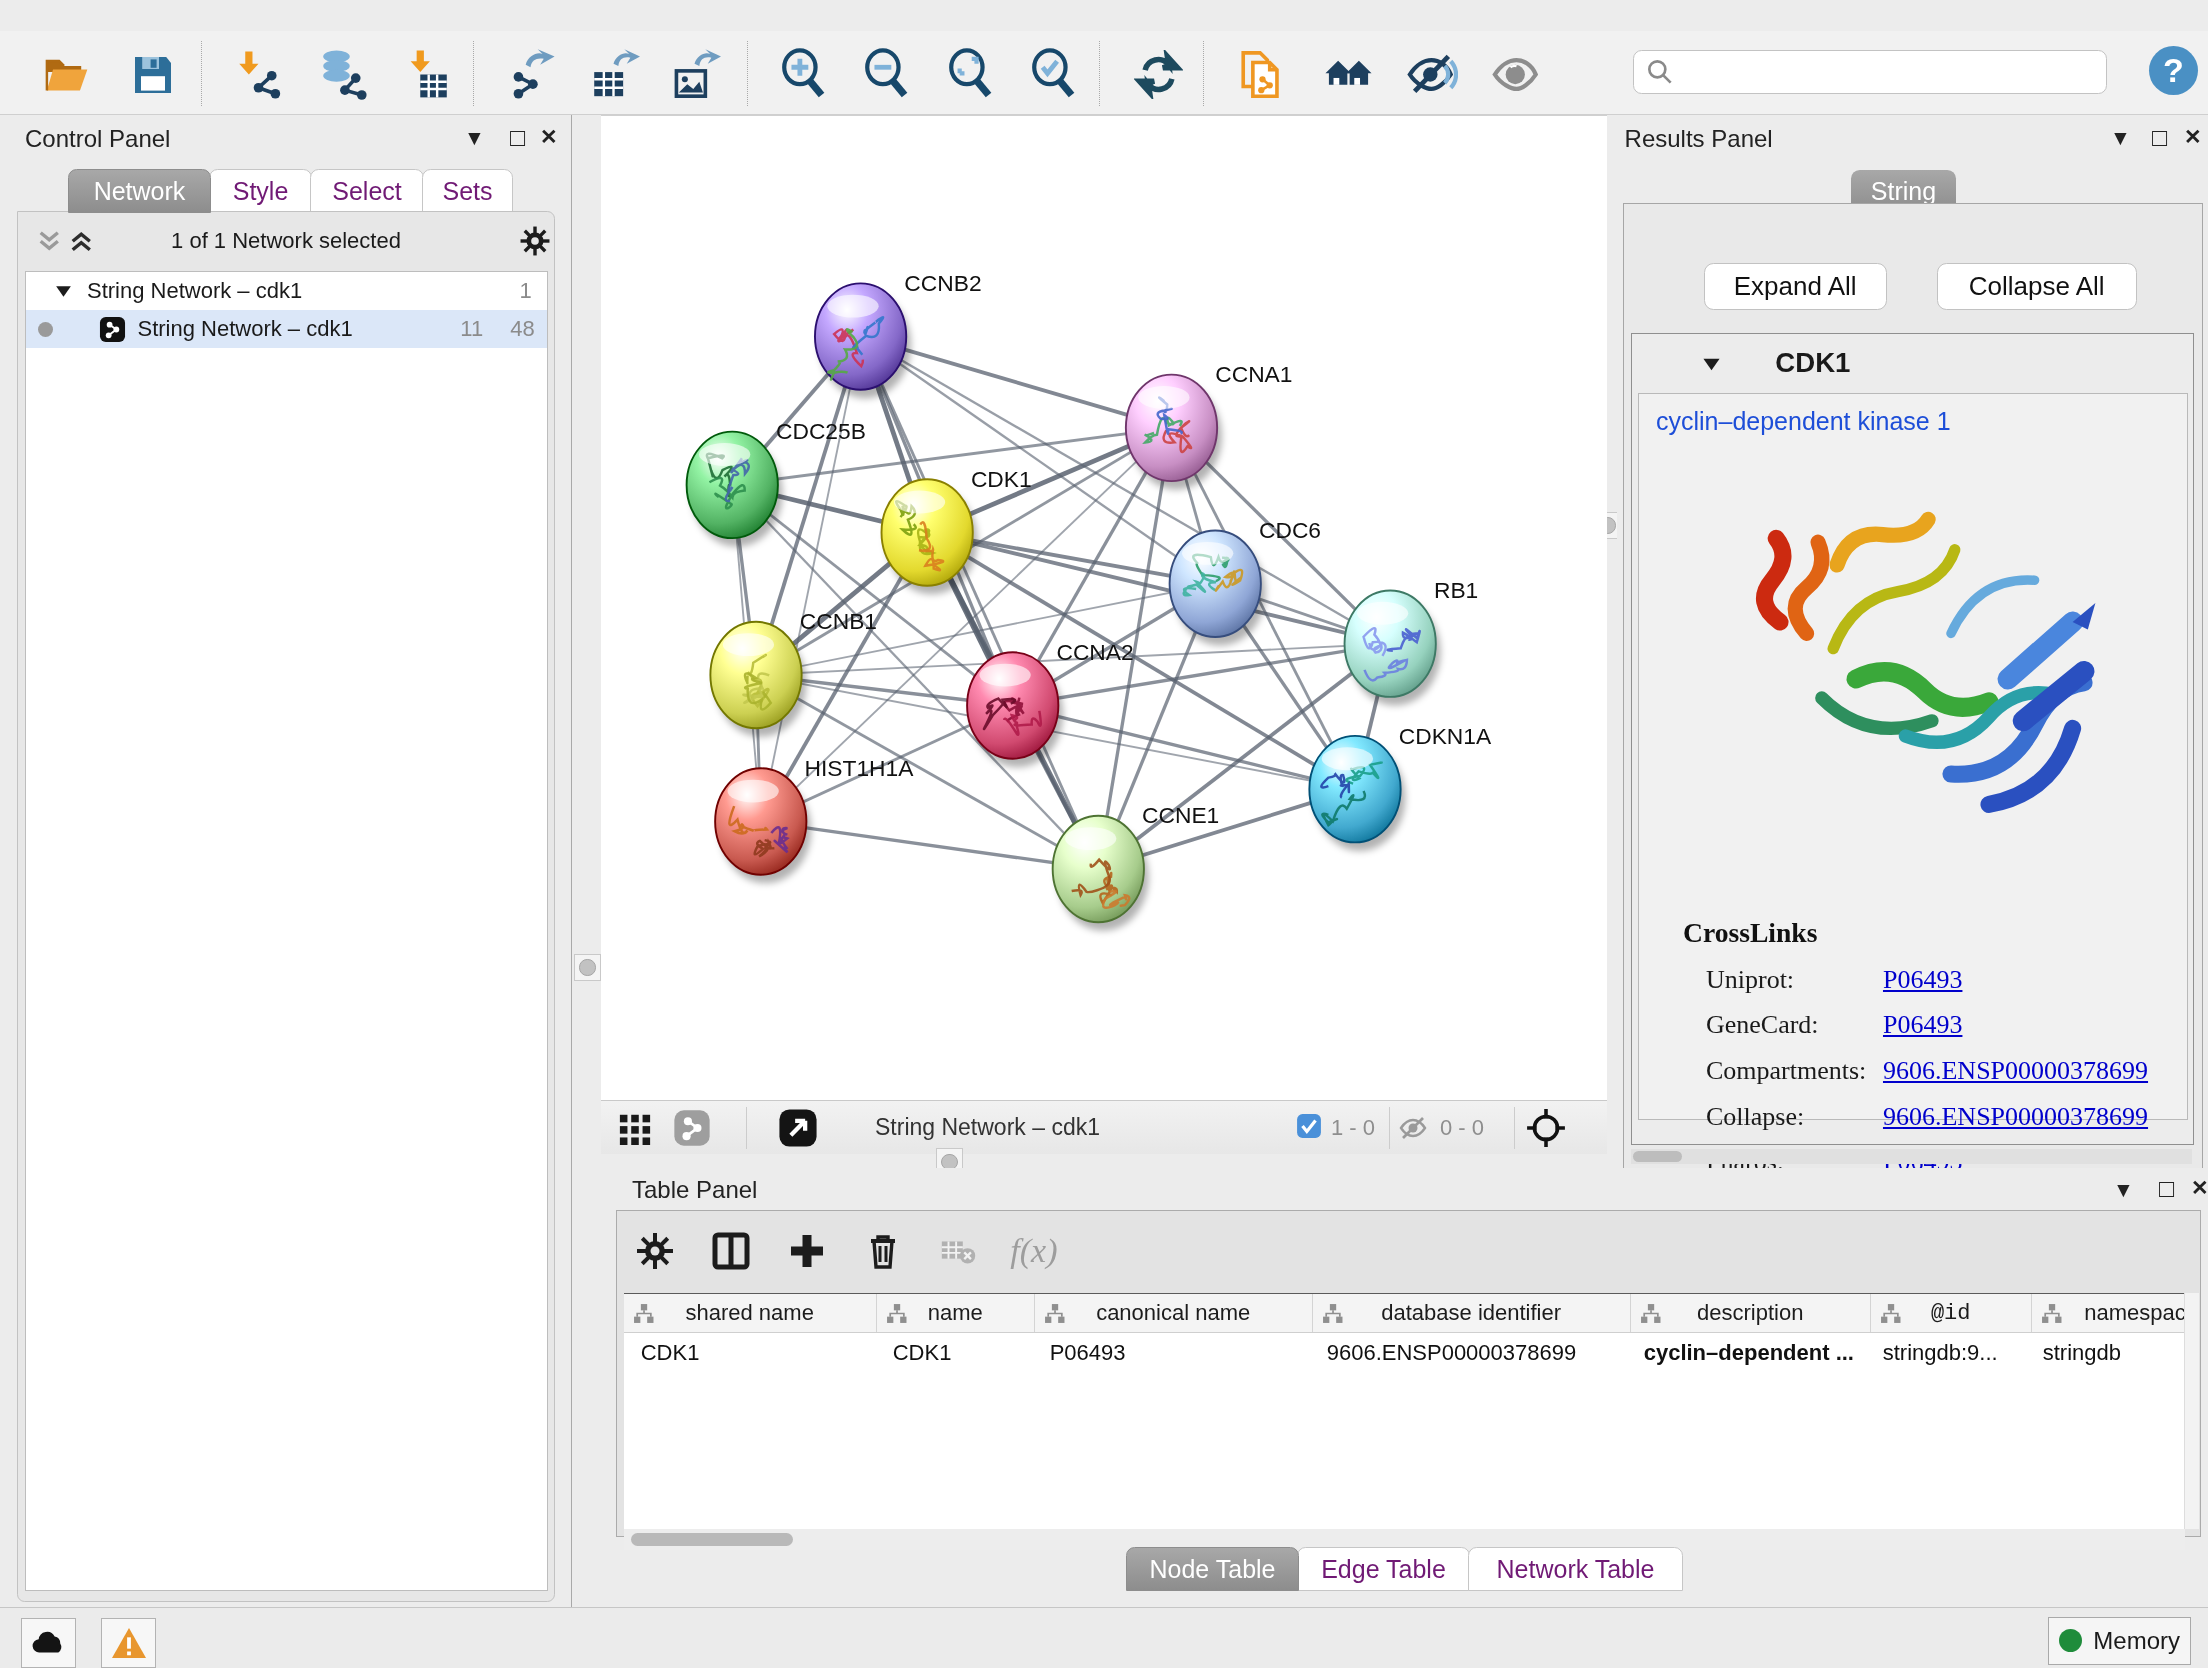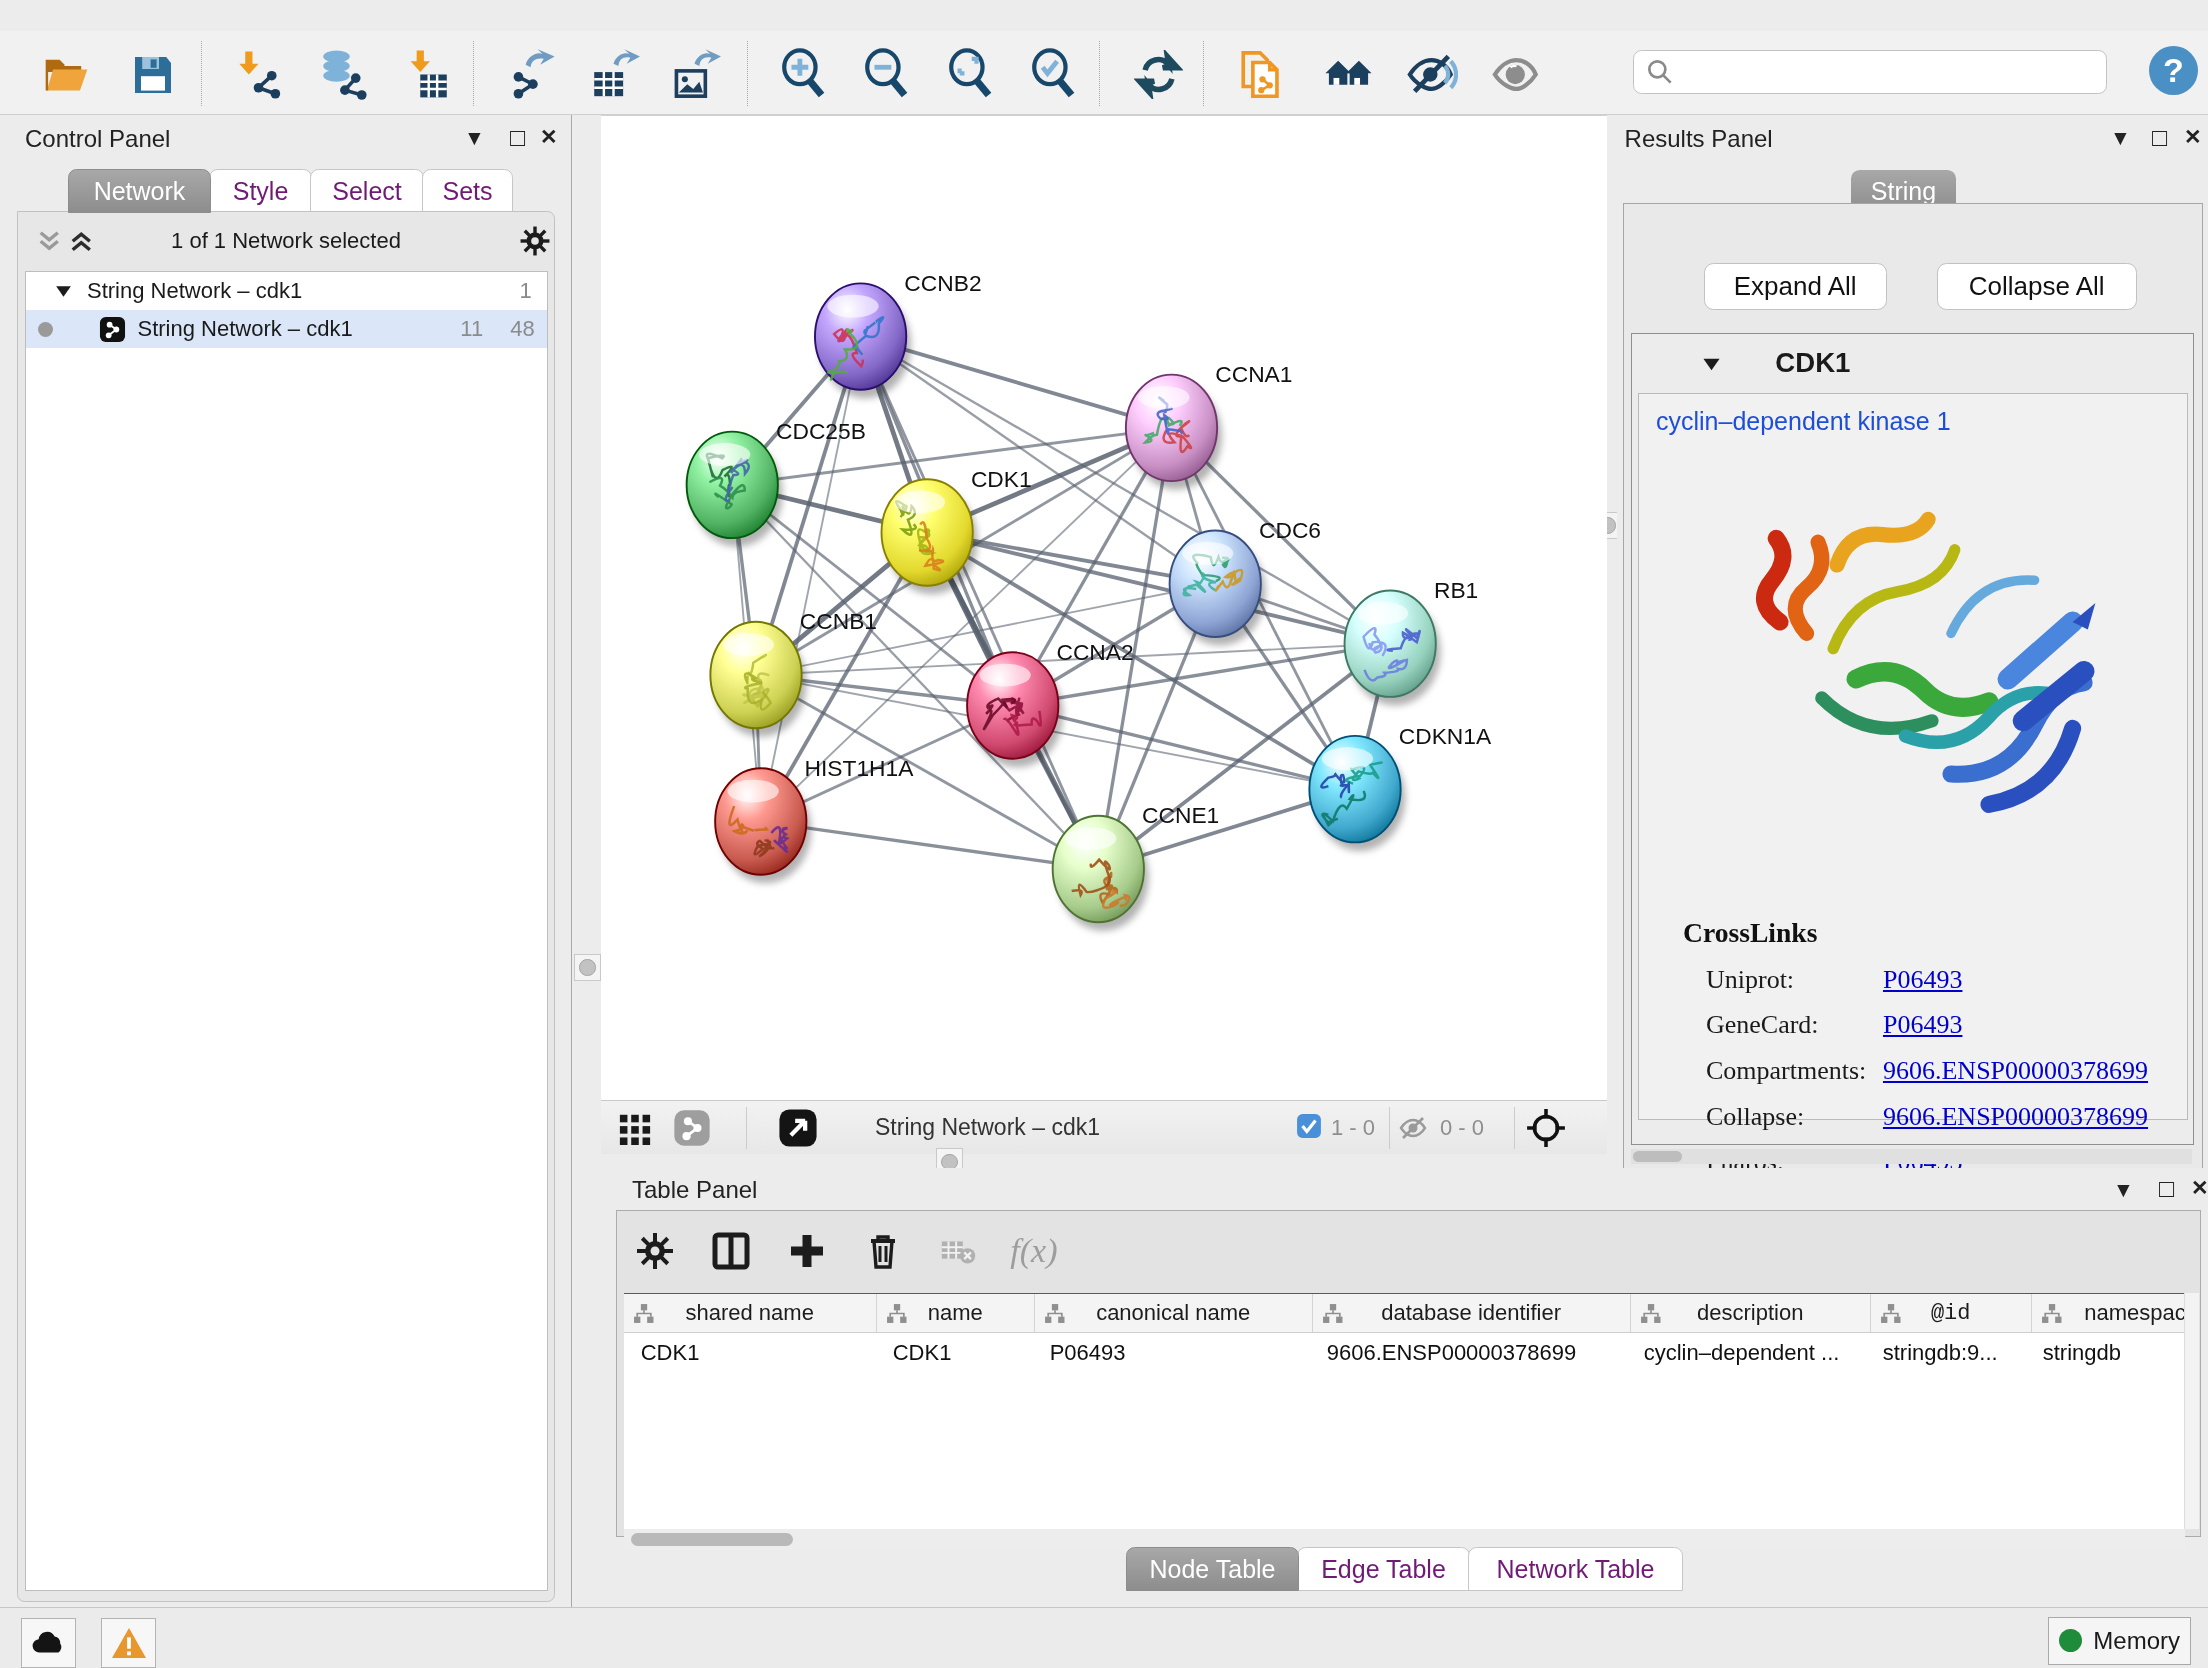--- a/index.html
+++ b/index.html
@@ -847,21 +847,21 @@
                 <path d="M10.5 7v3M4 13v-3h13v3" fill="none" stroke="#8f8f8f" stroke-width="1.6"></path>
               </svg>
               <span>namespace</span>
             </div>
           </div>
         <div class="grid-row" id="gridrow">
             <div class="gr-cell" style="width: 252px;">CDK1</div>
             <div class="gr-cell" style="width: 157px;">CDK1</div>
             <div class="gr-cell" style="width: 277px;">P06493</div>
             <div class="gr-cell" style="width: 317px;">9606.ENSP00000378699</div>
-            <div class="gr-cell" style="width: 239px;">cyclin–dependent ...</div>
+            <div class="gr-cell" style="width: 239px; font-weight: bold;">cyclin–dependent ...</div>
             <div class="gr-cell" style="width: 160px;">stringdb:9...</div>
             <div class="gr-cell" style="width: 219px;">stringdb</div>
           </div>
       </div>
       <div class="tp-vscroll"></div>
       <div class="tp-hscroll">
           <i></i>
         </div>
     </div>
     <div class="tp-tabs">

